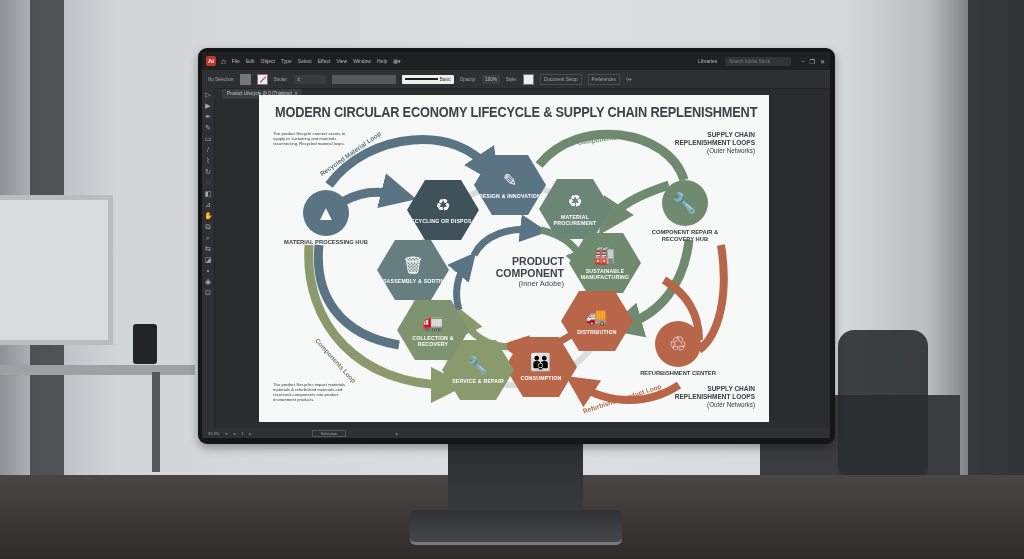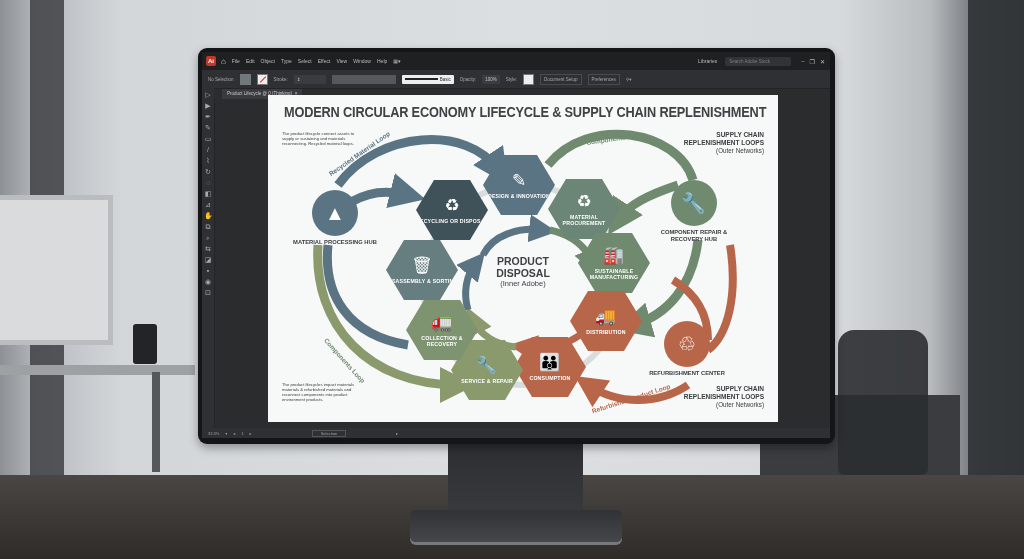--- a/index.html
+++ b/index.html
@@ -47,32 +47,32 @@
   .field.stroke { width:46px; background:#eee; color:#333; display:flex; align-items:center; }
   .field.stroke span.line { flex:1; height:2px; background:#222; margin-right:2px; }
   .btn { border:1px solid #4a4b4e; padding:0 3px; height:9px; line-height:9px; }
   .tabrow { position:absolute; left:12px; top:37px; width:616px; height:10px; background:#2b2c2e; font-size:4.5px; color:#c8c9cb; }
   .doctab { position:absolute; left:8px; top:0; height:10px; line-height:10px; padding:0 5px; background:#3a3b3e; }
   .toolbar { position:absolute; left:0; top:36px; width:12px; height:350px; background:#2f3033; border-right:1px solid #232426; }
   .tool { width:8px; height:8px; margin:3px 2px 3px 2px; color:#a9aaad; font-size:7px; line-height:8px; text-align:center; }
   .statusbar { position:absolute; left:0; top:376px; width:628px; height:10px; background:#2f3033; font-size:4px; color:#9fa0a3; display:flex; align-items:center; }
   .statusbar > * { margin-left:6px; }
   
-  .artboard { position:absolute; left:66px; top:43px; width:510px; height:327px; background:#f7f8f8; overflow:hidden; }
+  .artboard { position:absolute; left:57px; top:43px; width:510px; height:327px; background:#f7f8f8; overflow:hidden; }
   .title { position:absolute; left:16px; top:9px; font-size:14.5px; font-weight:bold; color:#3f4244; letter-spacing:-.2px; white-space:nowrap; transform:scaleX(0.88); transform-origin:left; }
   .note { position:absolute; font-size:4.2px; line-height:5px; color:#3a3c3e; width:80px; }
   .corner-label { position:absolute; text-align:right; font-size:6.5px; line-height:8px; color:#3a3c3e; font-weight:bold; }
   .corner-label .sub { font-weight:normal; font-size:6.3px; }
   .hex { position:absolute; width:72px; height:60px; clip-path:polygon(25% 0,75% 0,100% 50%,75% 100%,25% 100%,0 50%);
          display:flex; flex-direction:column; align-items:center; justify-content:center; color:#fff; }
   .hex .ico { font-size:17px; line-height:20px; margin-bottom:2px; }
   .hex .lbl { font-size:5.2px; font-weight:bold; text-align:center; line-height:6.5px; letter-spacing:.2px; }
   .hub { position:absolute; width:46px; height:46px; border-radius:50%; display:flex; align-items:center; justify-content:center; color:#fff; font-size:20px; }
   .hub-label { position:absolute; font-size:5.8px; font-weight:bold; color:#3a3c3e; text-align:center; line-height:7px; width:90px; }
-  .center-label { position:absolute; left:205px; top:160px; width:100px; text-align:center; color:#3f4244; }
+  .center-label { position:absolute; left:205px; top:160px; width:100px; text-align:right; color:#3f4244; }
   .center-label .t { font-size:10.5px; font-weight:bold; line-height:12px; }
   .center-label .s { font-size:7.5px; line-height:10px; }
   svg.loops { position:absolute; left:0; top:0; }
   .loop-label { position:absolute; font-size:6.5px; font-weight:bold; white-space:nowrap; }
 </style>
 </head>
 <body>
 
 <div class="room"></div>
 <div class="pillar-l"></div>
@@ -216,21 +216,21 @@
       <path d="M200,215 C195,198 198,180 208,168" fill="none" stroke="#5b7483" stroke-width="7" marker-end="url(#ab)"></path>
     </svg>
 
     <div class="loop-label" style="left:55px;top:55px;color:#5b7483;transform:rotate(-35deg);">Recycled Material Loop</div>
     <div class="loop-label" style="left:318px;top:40px;color:#6f8a6e;transform:rotate(-8deg);">Components Loop</div>
     <div class="loop-label" style="left:48px;top:262px;color:#6f8a6e;transform:rotate(48deg);">Components Loop</div>
     <div class="loop-label" style="left:322px;top:300px;color:#b8664a;transform:rotate(-18deg);">Refurbished Product Loop</div>
 
     <div class="center-label">
       <div class="t">PRODUCT</div>
-      <div class="t">DISPOSAL</div>
+      <div class="t">COMPONENT</div>
       <div class="s">(Inner Adobe)</div>
     </div>
 
     <div class="hex" style="left:148px;top:85px;background:#3f5259;">
       <div class="ico">♻</div>
       <div class="lbl">RECYCLING OR DISPOSAL</div>
     </div>
     <div class="hex" style="left:215px;top:60px;background:#5b7483;">
       <div class="ico">✎</div>
       <div class="lbl">DESIGN &amp; INNOVATION</div>

